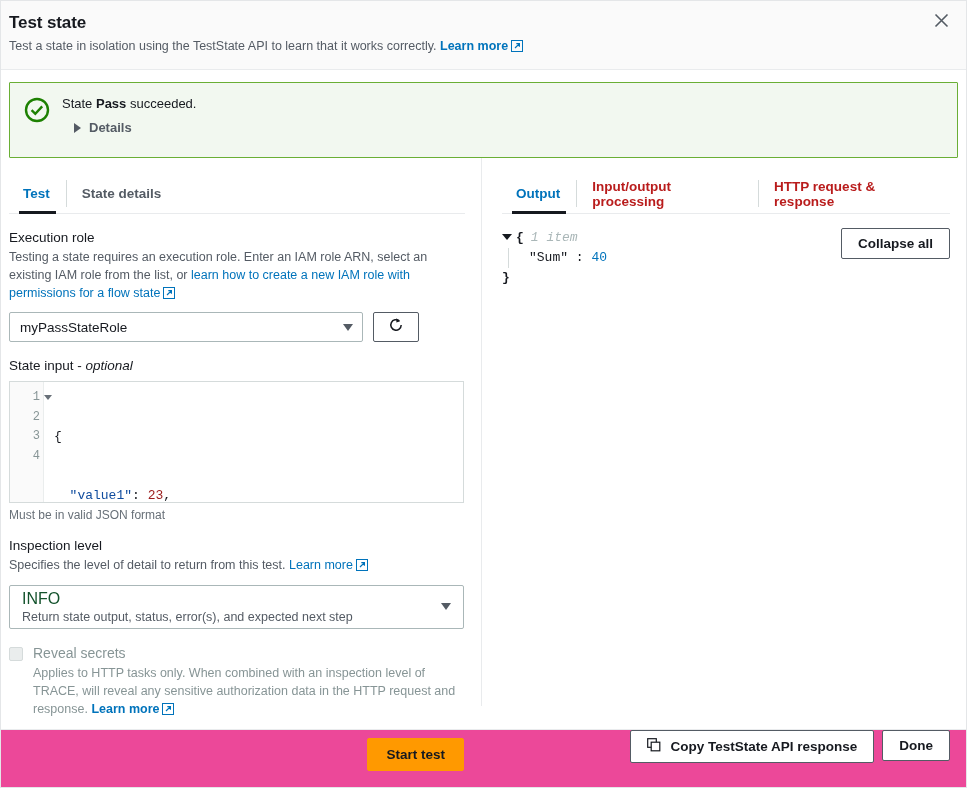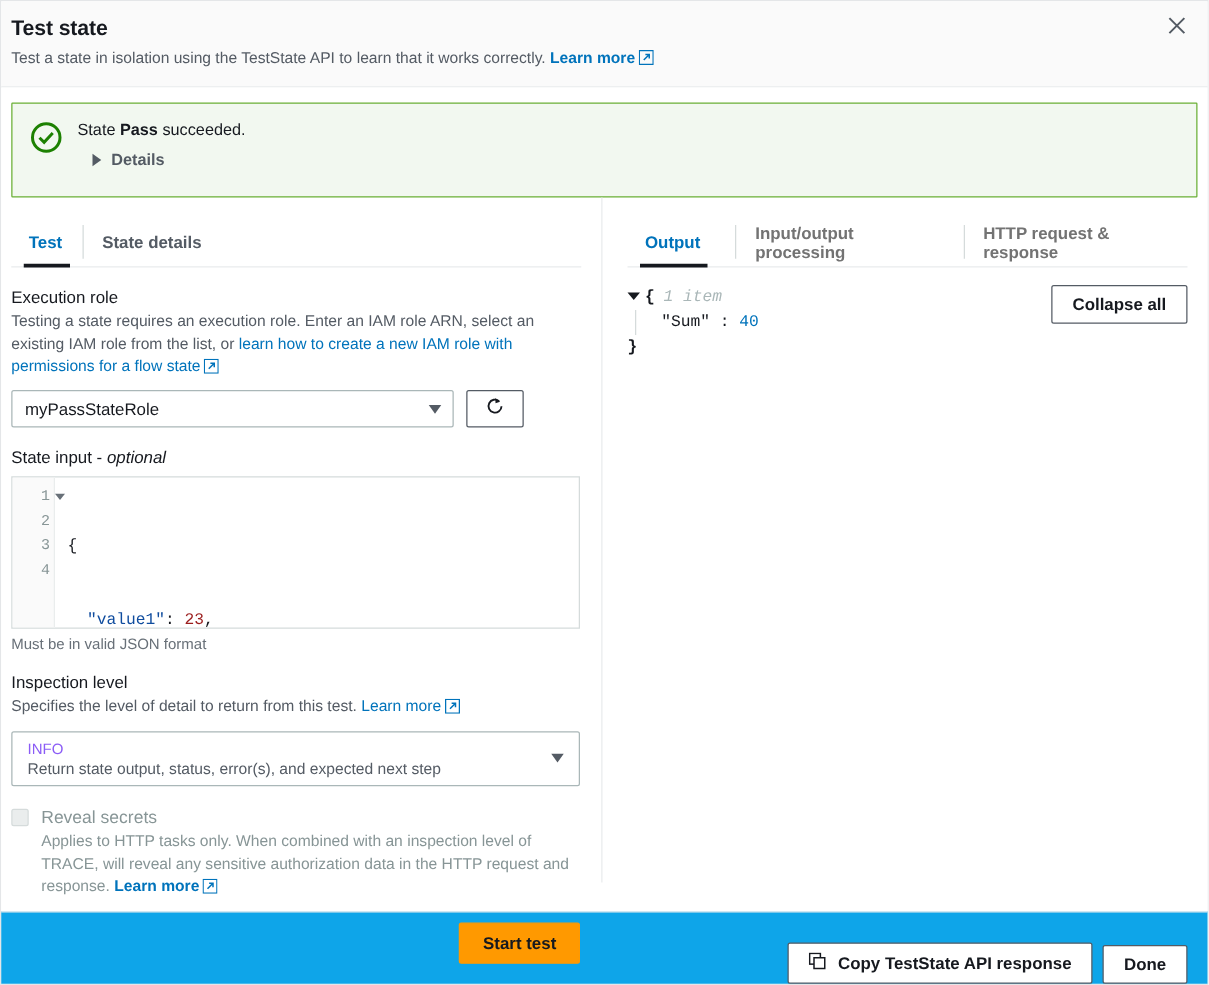--- a/index.html
+++ b/index.html
@@ -90,21 +90,21 @@
   .tab:first-child { padding-left: 14px; }
   .tab + .tab::before {
     content: ""; position: absolute; left: 0; top: 6px; bottom: 6px;
     width: 1px; background: #d5dbdb;
   }
   .tab.active { color: #0073bb; }
   .tab.active::after {
     content: ""; position: absolute; left: 10px; right: 10px; bottom: -1px;
     height: 3px; background: #16191f;
   }
-  .tab.disabled { color: #737373; cursor: default; margin-left: 12px; }
+  .tab.disabled { color: #b91c1c; cursor: default; }
   .sec { margin-top: 16px; }
   .lbl { font-size: 13.5px; color: #16191f; }
   .lbl em { font-style: italic; color: #16191f; }
   .desc { font-size: 12.5px; color: #545b64; margin-top: 3px; line-height: 1.45; }
 
   .row { display: flex; gap: 10px; align-items: center; margin-top: 8px; }
   .select {
     width: 354px; height: 30px;
     border: 1px solid #aab7b8; background: #fff;
     border-radius: 2px;
@@ -156,21 +156,21 @@
   .hint { font-size: 12px; color: #687078; margin-top: 5px; }
 
   
   .select-big {
     margin-top: 8px;
     width: 455px; height: 44px;
     border: 1px solid #aab7b8; background: #fff; border-radius: 2px;
     display: flex; align-items: center; justify-content: space-between;
     padding: 0 12px 0 12px; cursor: pointer;
   }
-  .sel-main { font-size: 12px; color: #8b5cf6; }
+  .sel-main { font-size: 16px; color: #14532d; }
   .sel-sub { font-size: 12.5px; color: #545b64; margin-top: 2px; }
 
   
   .chk-row { display: flex; gap: 10px; margin-top: 16px; }
   .chk {
     width: 14px; height: 14px; flex: 0 0 auto;
     border: 1px solid #d5dbdb; background: #eaeded;
     border-radius: 2px; margin-top: 2px;
   }
   .chk-lbl { font-size: 14px; color: #879596; }
@@ -206,23 +206,23 @@
     border: 1px solid #545b64; background: #fff; border-radius: 2px;
     color: #16191f; font-weight: bold; font-size: 13.5px;
     padding: 7px 16px; cursor: pointer; white-space: nowrap;
   }
 
   
   .footer {
     flex: 0 0 auto;
     border-top: 1px solid #e9ebed;
     height: 58px;
-    display: flex; align-items: flex-end; justify-content: flex-end;
+    display: flex; align-items: flex-start; justify-content: flex-end;
     gap: 8px; padding: 0 16px;
-    background: #0ea5e9;
+    background: #ec4899;
   }
   .btn-ico { display: inline-flex; align-items: center; gap: 9px; }
 </style>
 </head>
 <body>
 
 <div class="modal">
 
   <div class="hdr">
     <div class="hdr-title">Test state</div>

